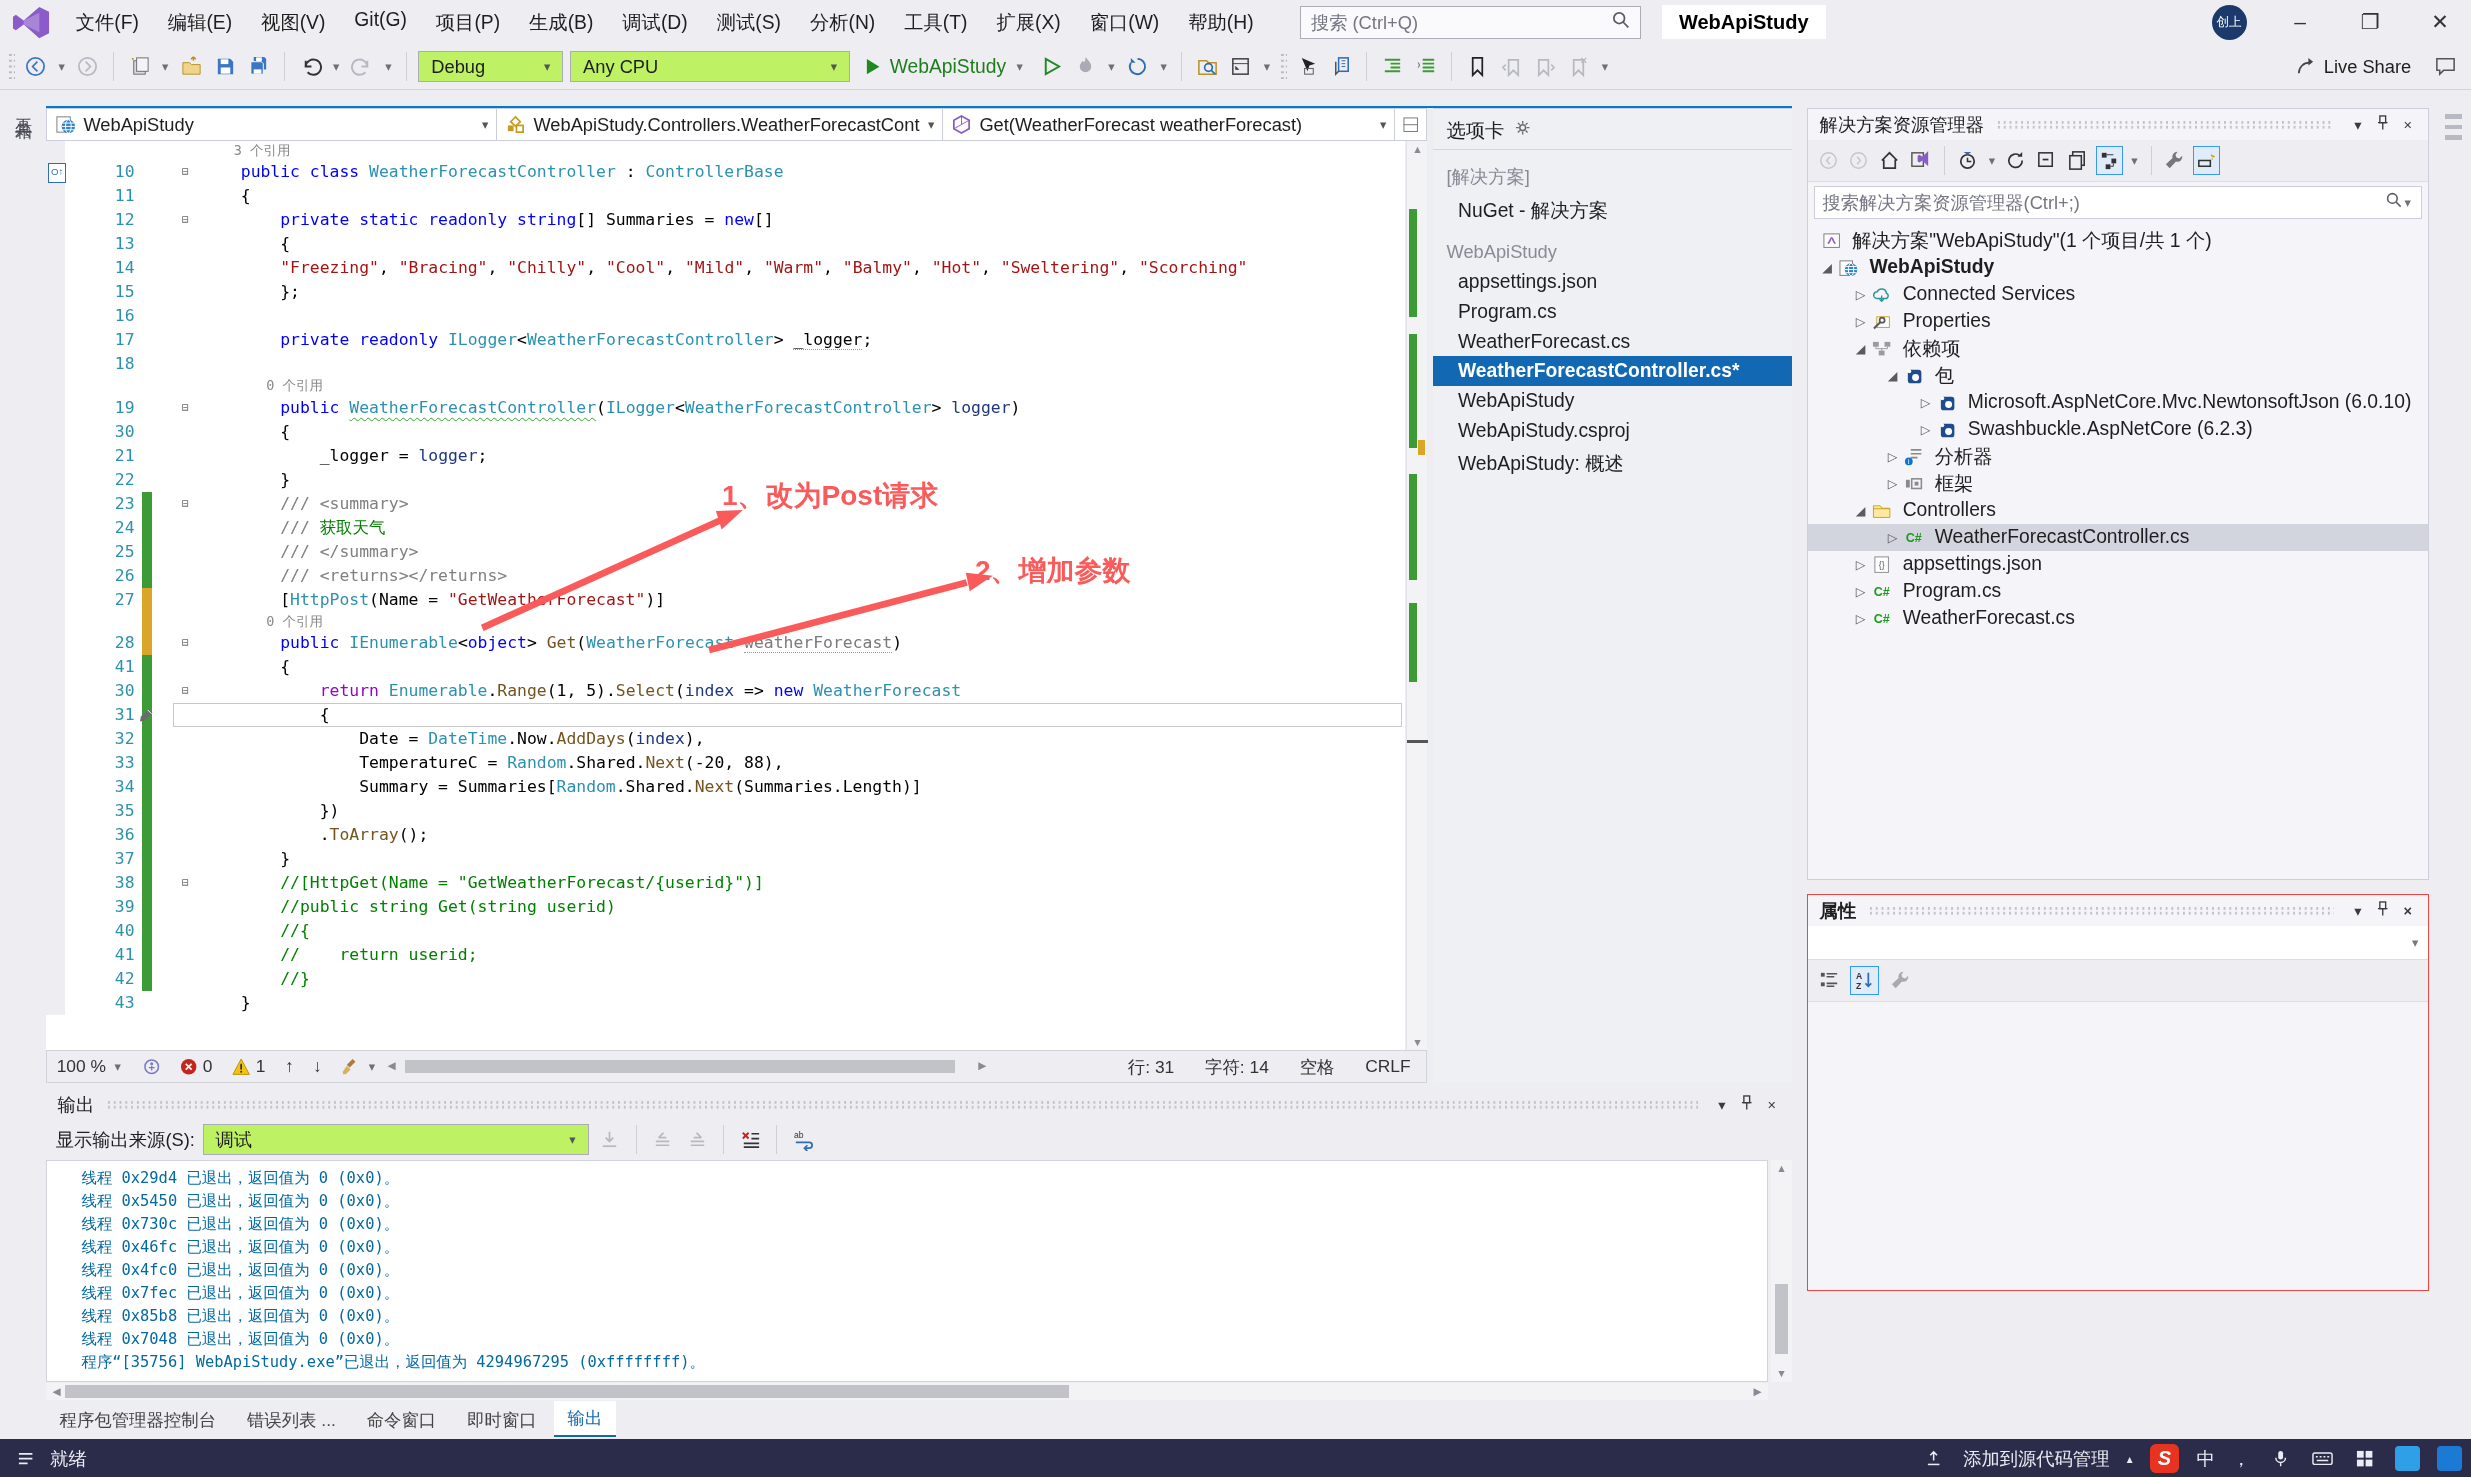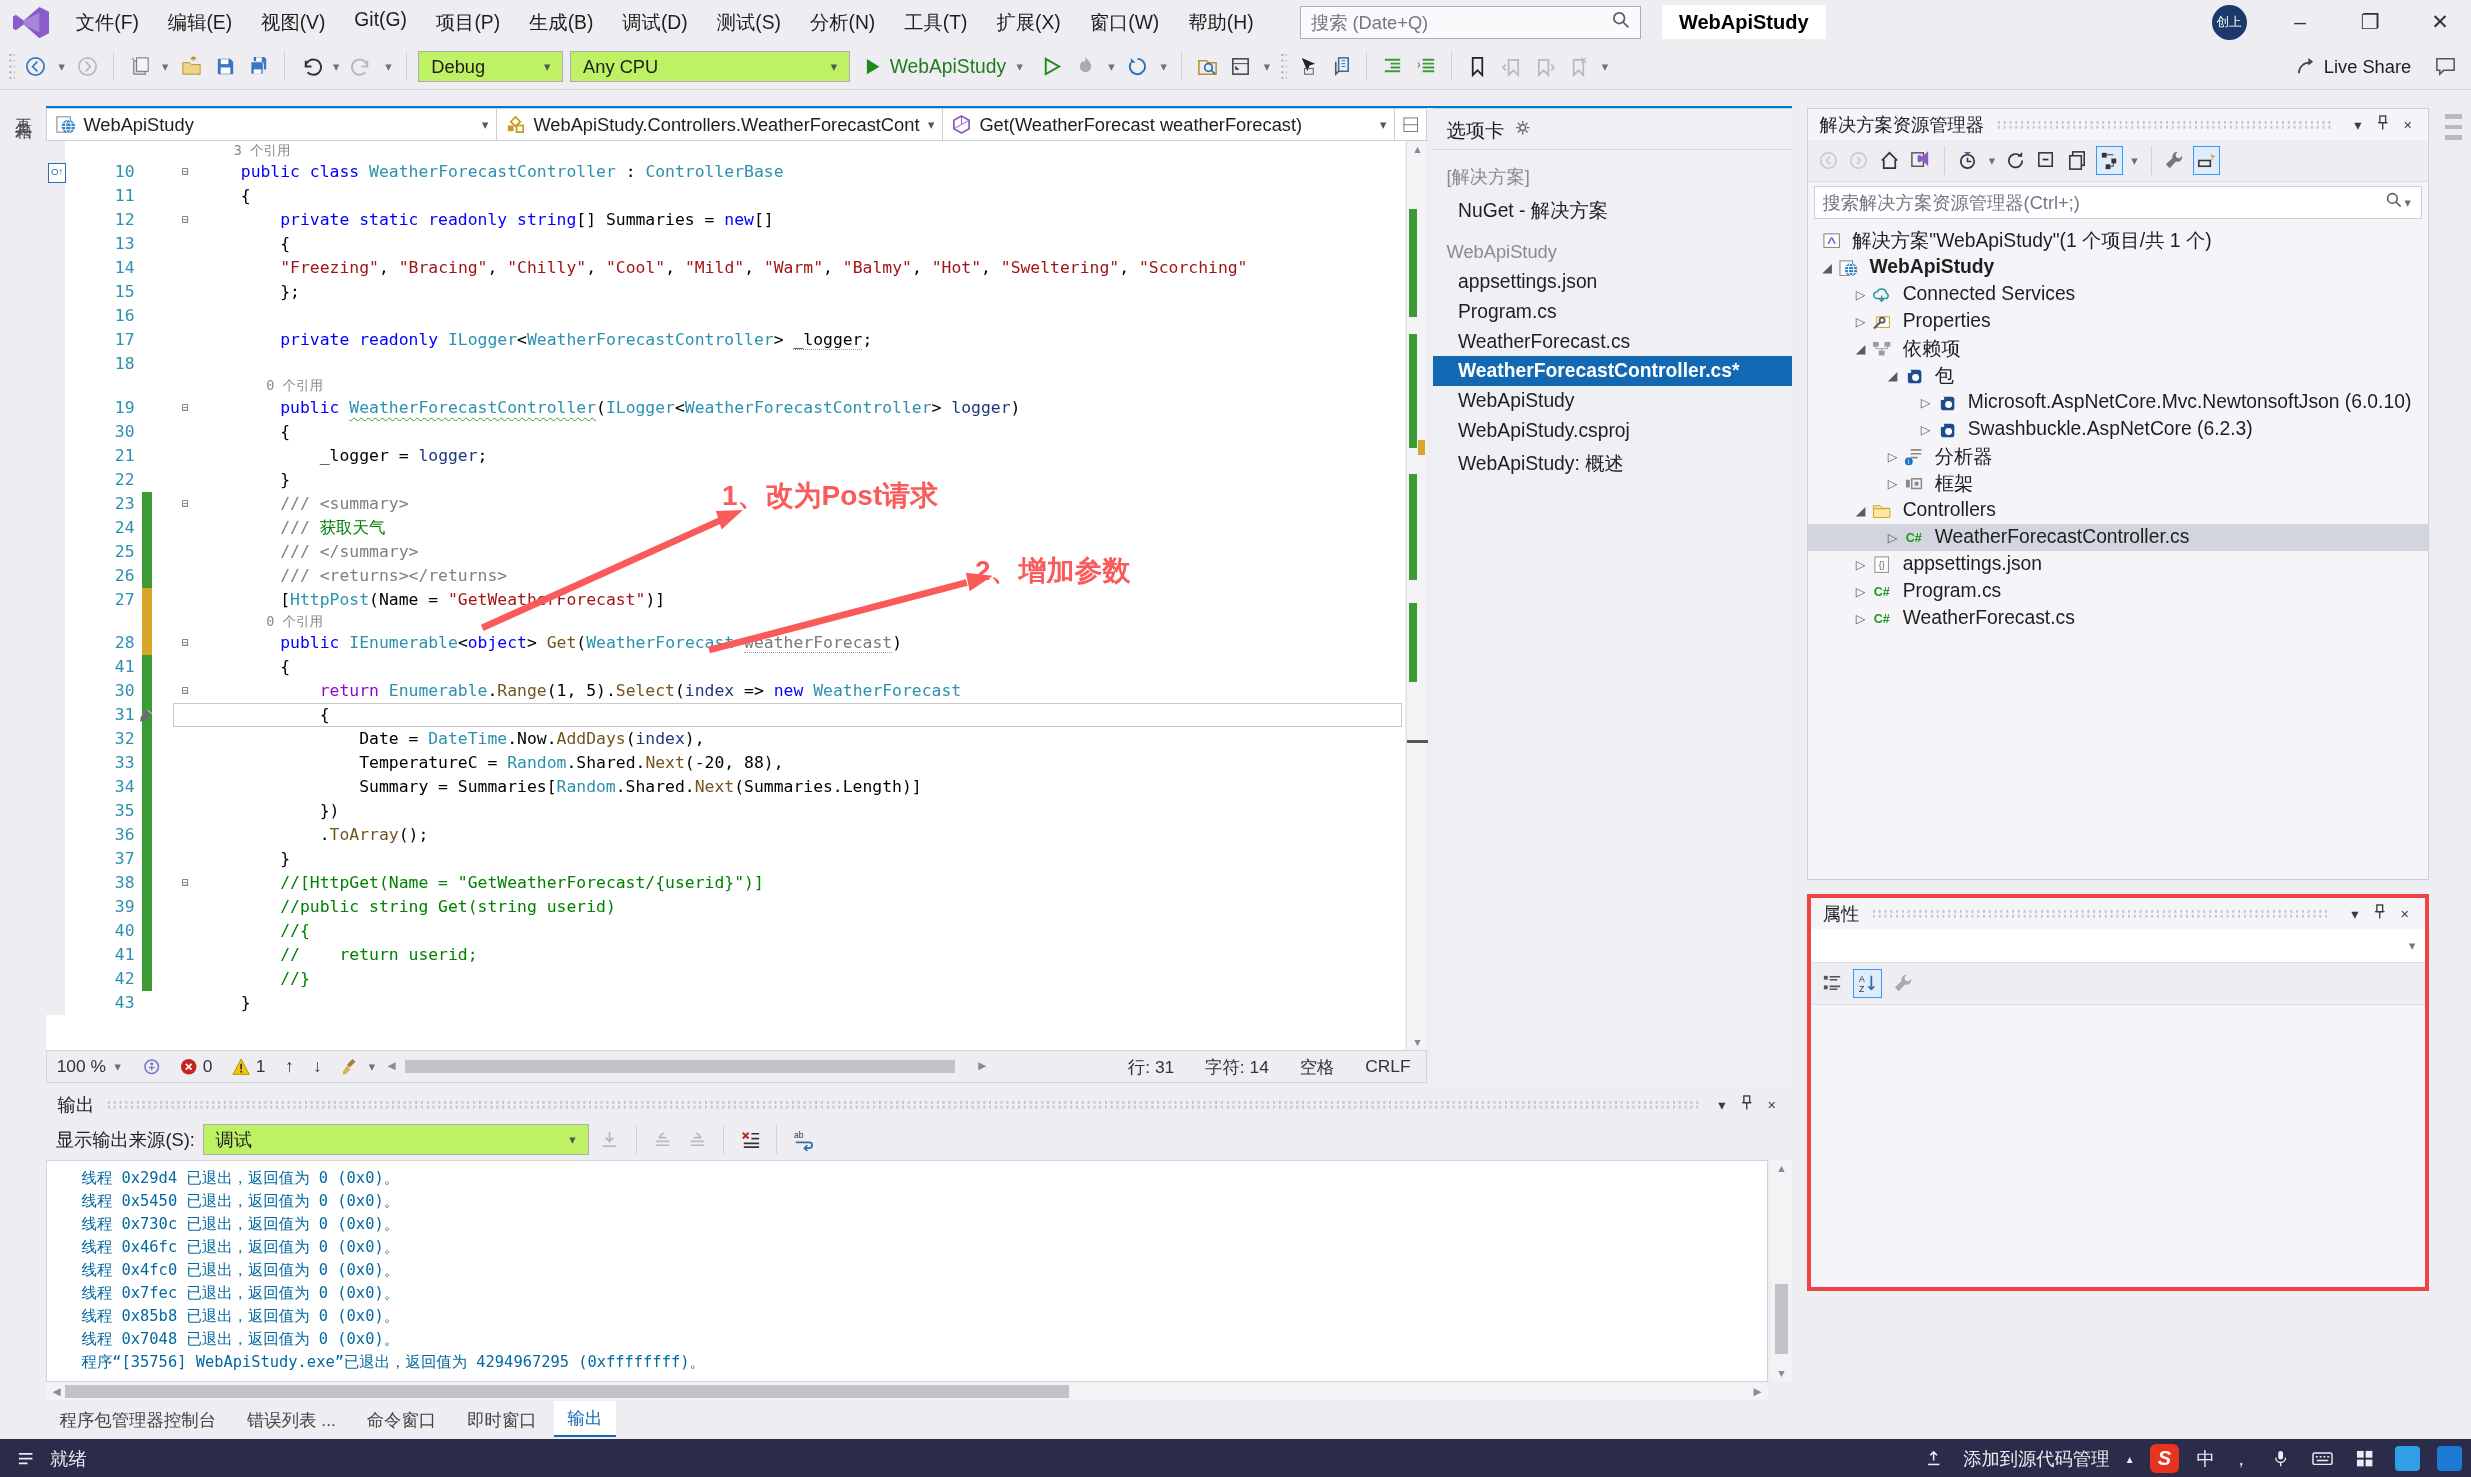--- a/index.html
+++ b/index.html
@@ -108,21 +108,21 @@
   .se-search{display:flex;align-items:center;height:31px;margin:3.9px 5.8px;background:#FFFFFF;border:1px solid #CCCEDB;padding:0 7.7px;color:#767683;font-size:18.3px;}
   .se-search .ph{flex:1;}
   .tree{padding-top:3.9px;}
   .tree-row{display:flex;align-items:center;height:27px;font-size:19.3px;white-space:nowrap;}
   .tree-row.sel{background:#D2D4DE;}
   .tr-arrow{width:23px;flex:none;font-size:12.6px;color:#5A5A64;text-align:center;}
   .tr-icon{width:23px;height:19.3px;flex:none;margin-right:7.7px;}
   .tr-icon svg{width:19.3px;height:19.3px;}
   .tr-label.bold{font-weight:bold;}
   
-  .props{left:1807px;top:894px;width:622px;height:397px;background:#F5F5F9;border:4px solid #ef4444;box-sizing:border-box;}
+  .props{left:1807px;top:894px;width:622px;height:397px;background:#F5F5F9;border:1px solid #ef4444;box-sizing:border-box;font-weight:bold;}
   .props-combo{height:33px;background:#fff;border-bottom:1px solid #DDDDE4;display:flex;align-items:center;justify-content:flex-end;padding-right:9.7px;color:#777;font-size:12.6px;}
   .props-tools{display:flex;align-items:center;gap:7.7px;height:41px;padding-left:7.7px;border-bottom:1px solid #DDDDE4;background:#EEEEF2;}
   
   .right-strip{left:2435px;top:91px;width:37px;height:1348px;background:#EEEEF2;}
   .rs-mark{width:17.4px;height:4.8px;background:#B9B9C4;margin:5.8px auto 0 auto;}
   
   .statusbar{left:0;top:1439px;width:2472px;height:39px;background:#2B2B4A;color:#ECECF4;display:flex;align-items:center;font-size:18.3px;}
   .sb-left{display:flex;align-items:center;gap:11.6px;padding-left:13.5px;text-align:center;}
   .sb-right{margin-left:auto;display:flex;align-items:center;gap:17.4px;padding-right:9.7px;}
   .sb-ico{width:25px;height:25px;display:flex;align-items:center;justify-content:center;}
@@ -150,21 +150,21 @@
         <span class="menu-item">生成(B)</span>
         <span class="menu-item">调试(D)</span>
         <span class="menu-item">测试(S)</span>
         <span class="menu-item">分析(N)</span>
         <span class="menu-item">工具(T)</span>
         <span class="menu-item">扩展(X)</span>
         <span class="menu-item">窗口(W)</span>
         <span class="menu-item">帮助(H)</span>
       </div>
     <div class="search-box">
-      <span class="ph">搜索 (Date+Q)</span>
+      <span class="ph">搜索 (Ctrl+Q)</span>
       <span><svg width="19.3" height="19.3" viewBox="0 0 20 20">
             <circle cx="8.5" cy="8.5" r="5.5" fill="none" stroke="#5A5A64" stroke-width="1.8"></circle>
             <path d="M12.7 12.7 18 18" stroke="#5A5A64" stroke-width="1.8"></path>
           </svg></span>
     </div>
     <div class="win-title">WebApiStudy</div>
     <div class="tb-right">
       <span class="avatar">创上</span>
       <span class="caption-btn">–</span>
       <span class="caption-btn">❐</span>

